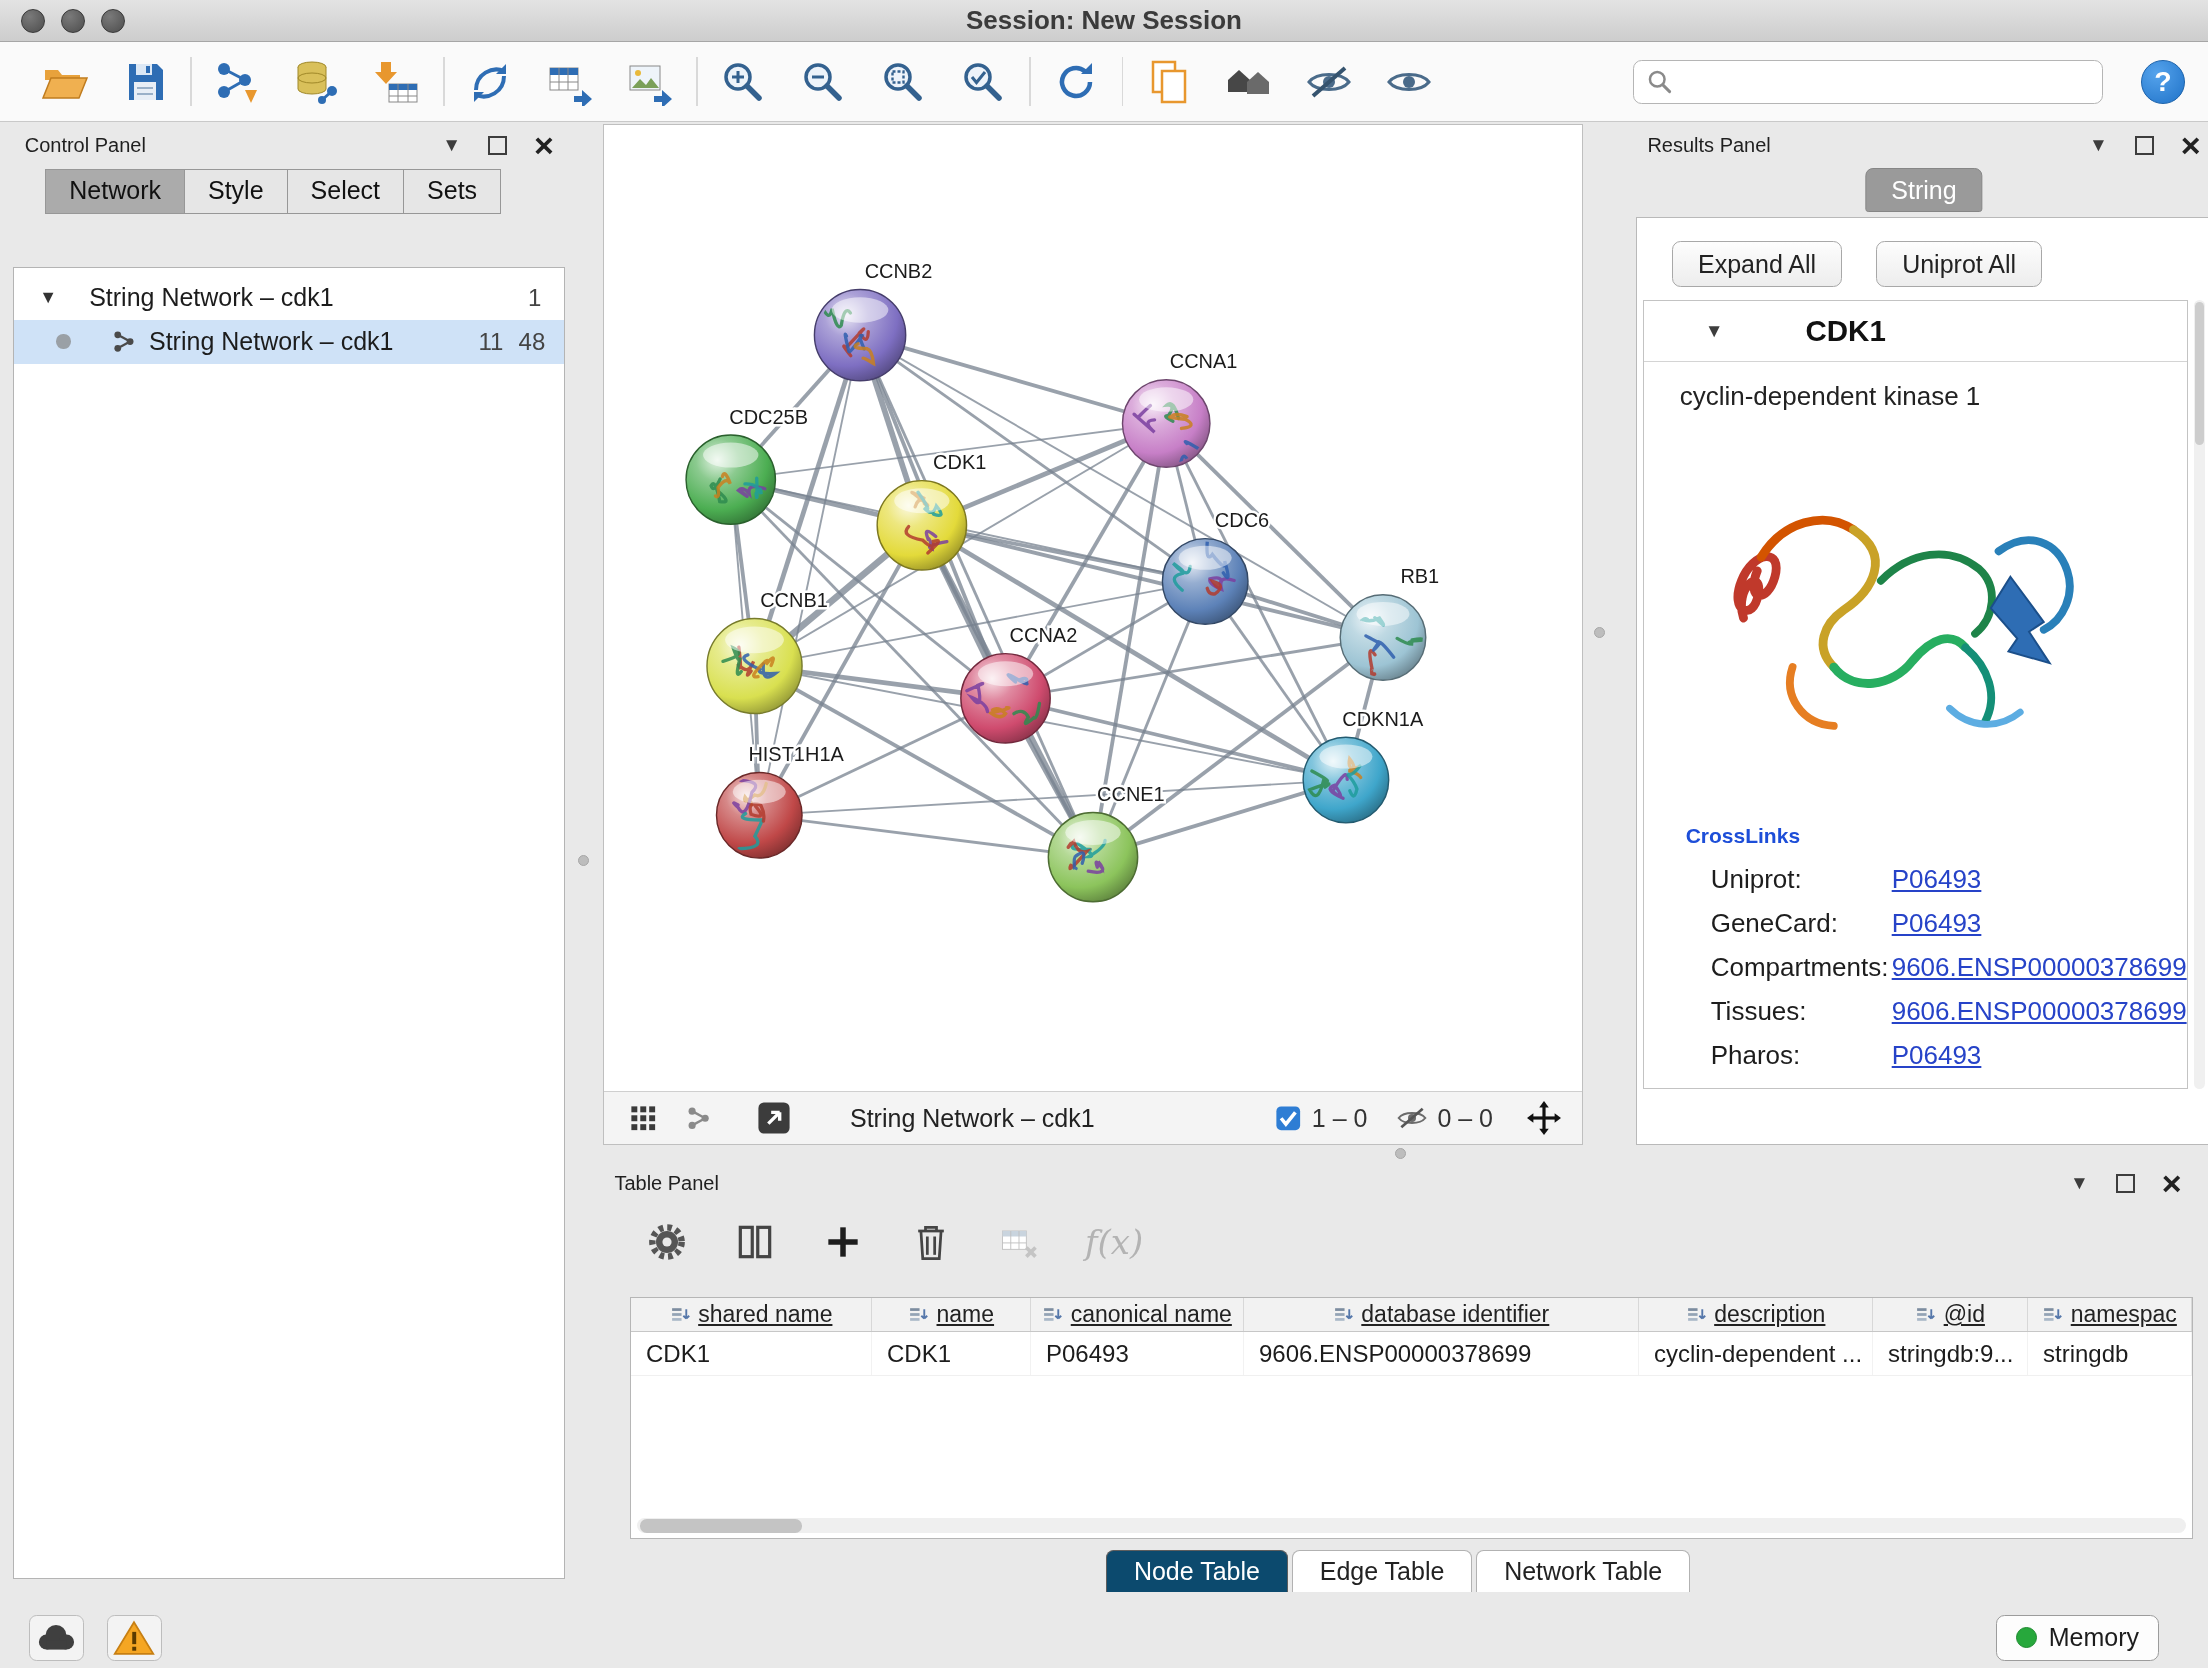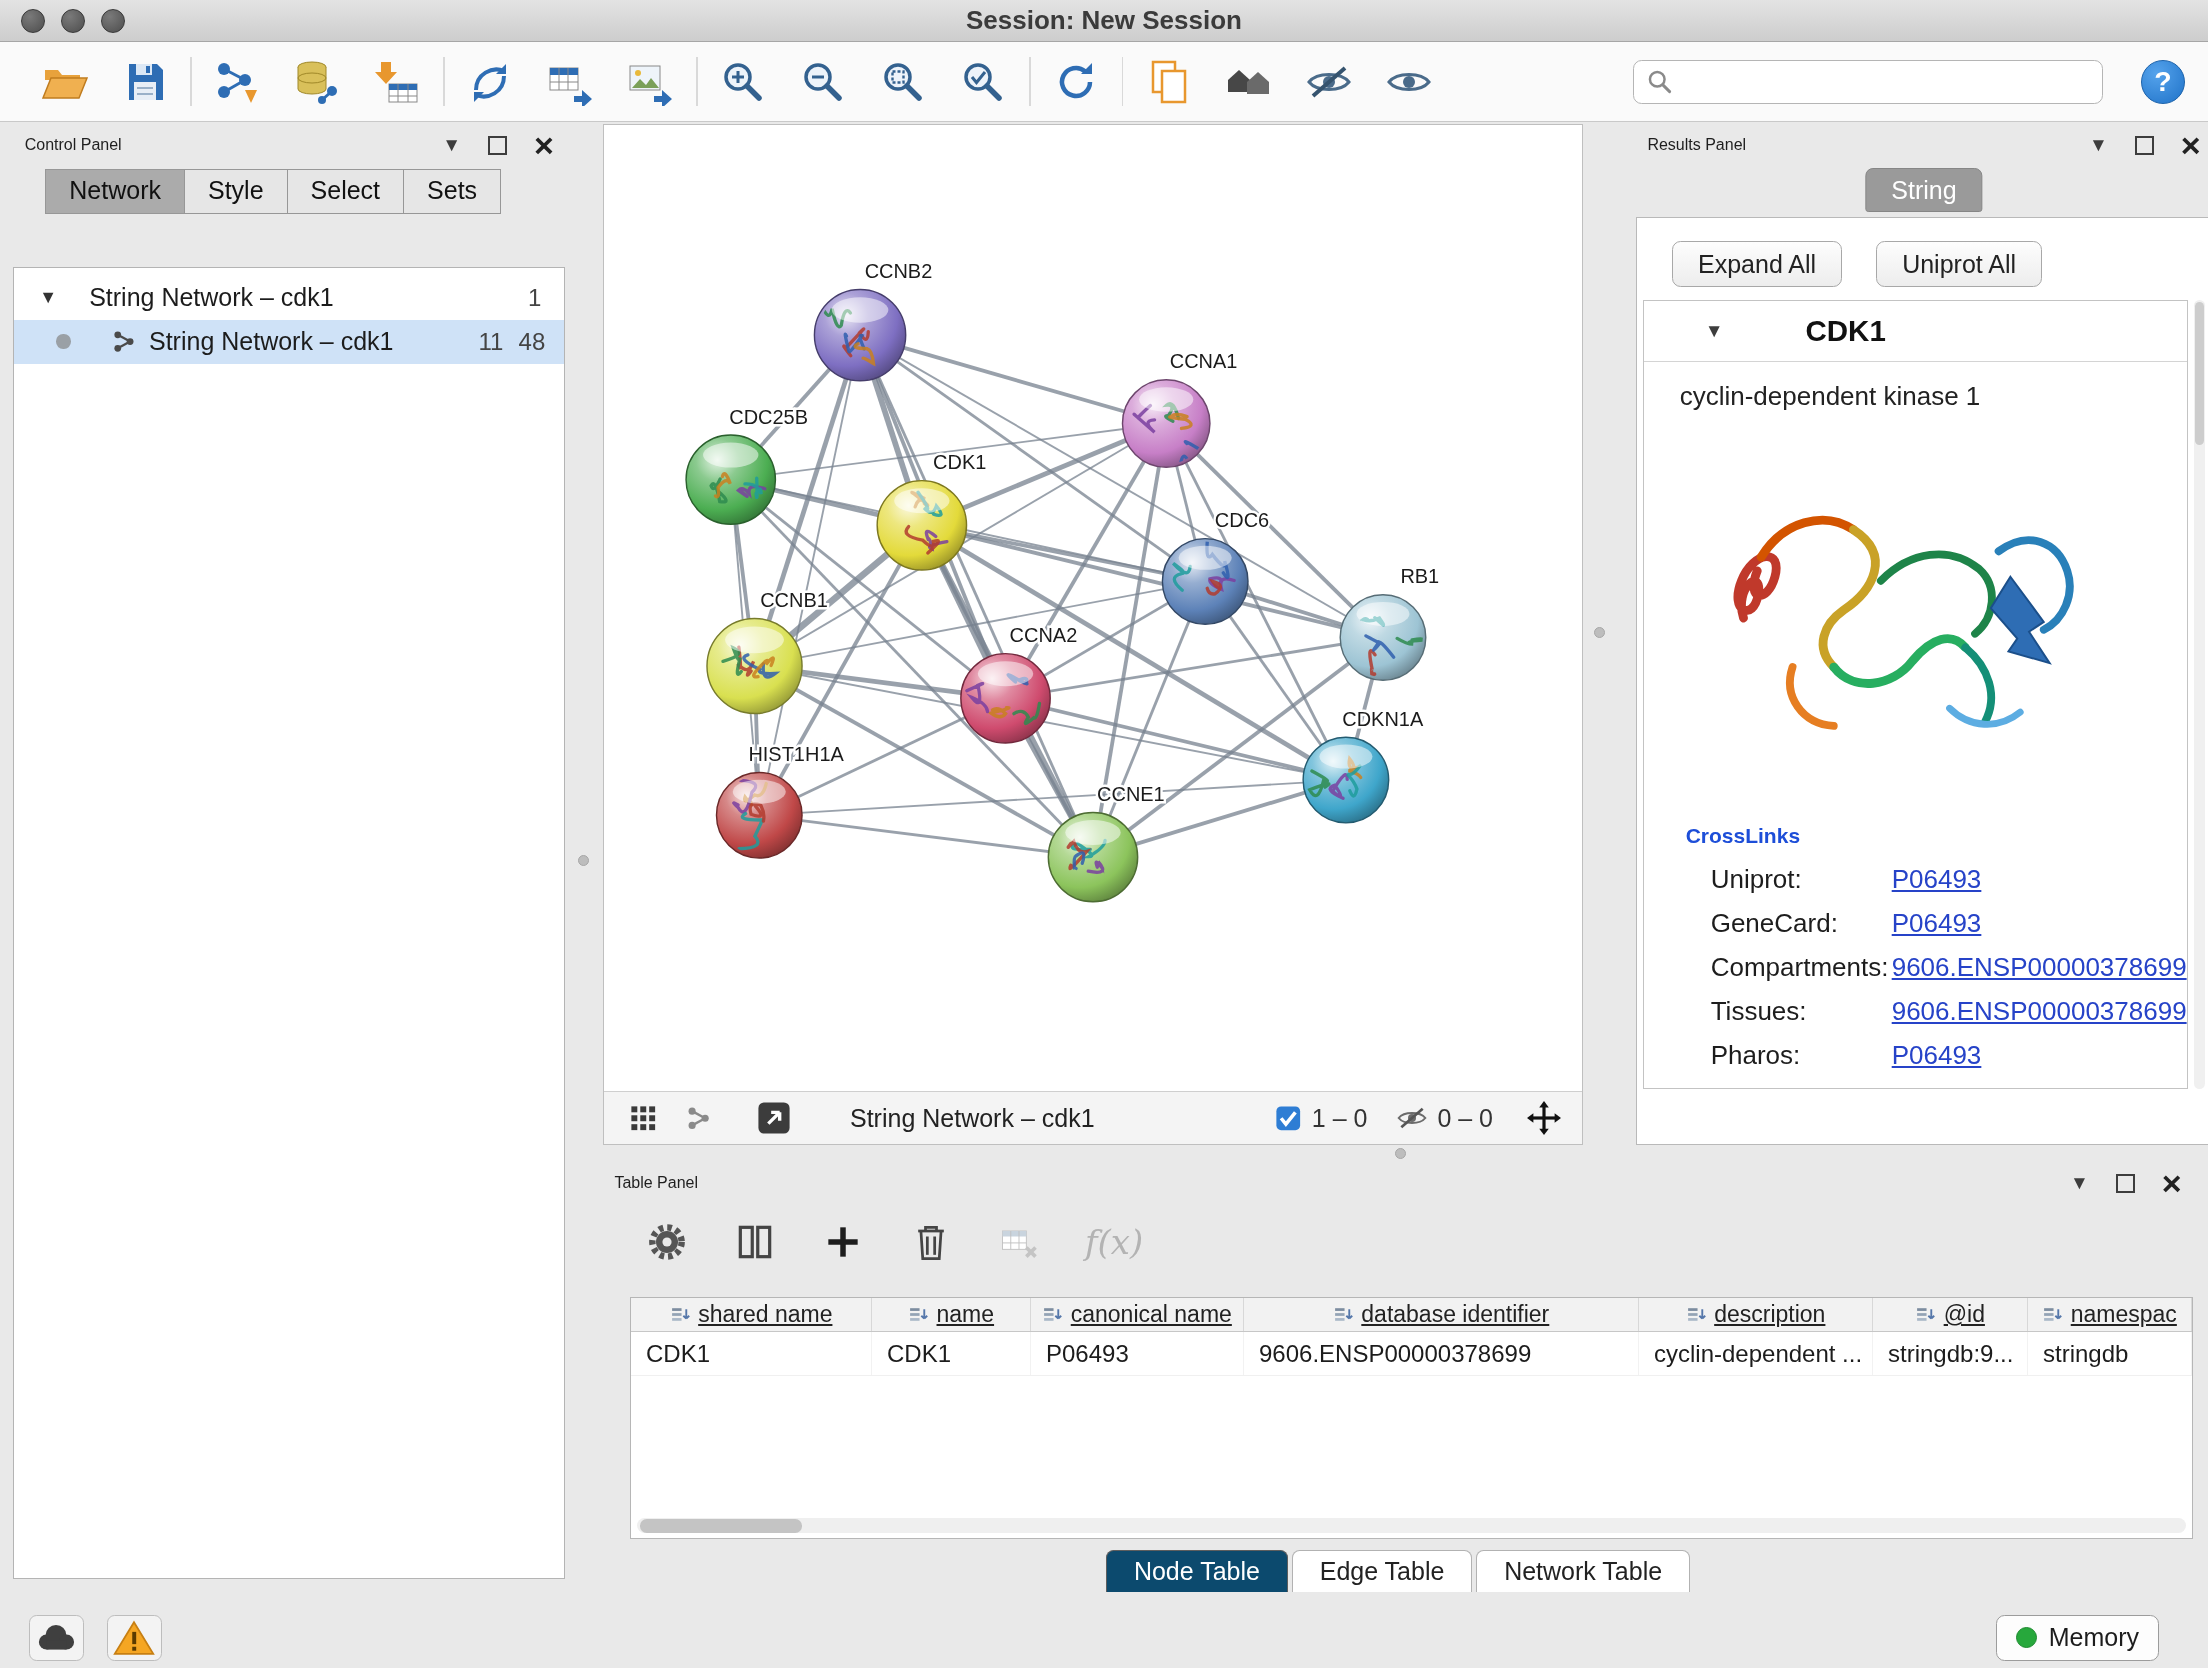--- a/index.html
+++ b/index.html
@@ -26,21 +26,21 @@
   .search-wrap input { width:100%; height:100%; border:1px solid #b5b5b5; border-radius:8.6px;
     background:#fff; font-size:25px; padding:0 13.3px 0 49px; color:#333; outline:none;
     font-family:"Liberation Sans", sans-serif; }
   .search-glyph { position:absolute; left:13.3px; top:8.6px; width:27px; height:27px; }
   .help-btn { margin:0 23px 0 38px; width:44px; height:44px; border-radius:50%;
     background:radial-gradient(circle at 35% 30%, #55a3ec, #1f72c8); border:1px solid #1b62ab;
     color:#fff; font-size:28.5px; font-weight:bold; display:flex; align-items:center; justify-content:center; }
 
   
   .panel-titlebar { height:42px; display:flex; align-items:center; padding:0 11.4px; }
-  .panel-title { font-size:16px; color:#1f1f1f; }
+  .panel-title { font-size:20px; color:#1f1f1f; }
   .panel-controls { margin-left:auto; display:flex; align-items:center; gap:27px; }
   .caret-glyph { font-size:19px; color:#3d3d3d; }
   .max-glyph { width:19px; height:19px; border:2.4px solid #3d3d3d; display:inline-block; }
   .close-glyph { font-size:34px; font-weight:bold; color:#222; line-height:19px; }
 
   
   .control-panel { position:absolute; left:13.3px; top:124px; width:552px; height:1455px; }
   .cp-tabs { height:48px; display:flex; align-items:flex-end; padding-left:32px; }
   .cp-tab { font-size:25px; padding:6.7px 23px 7.6px 23px; border:1px solid #979797; border-left-width:0;
     background:#e6e6e6; color:#111; }

